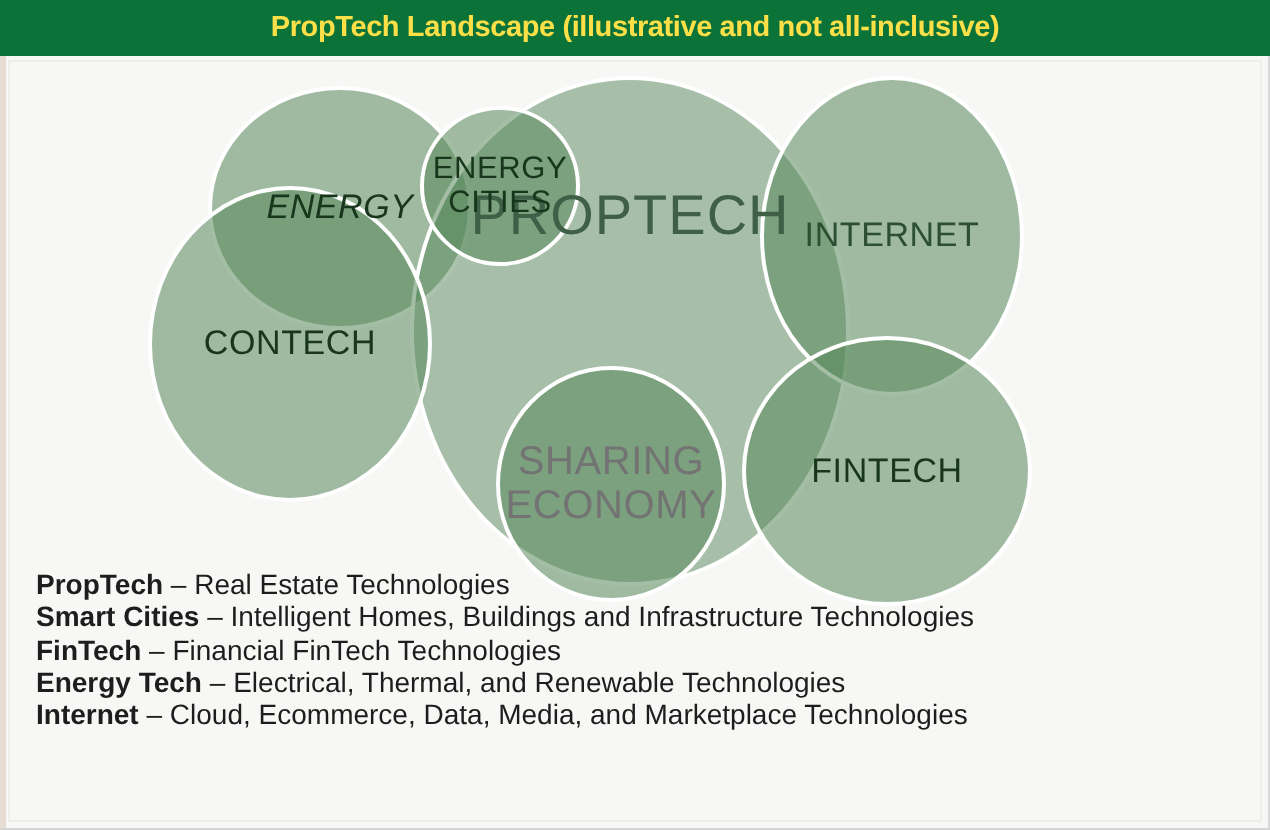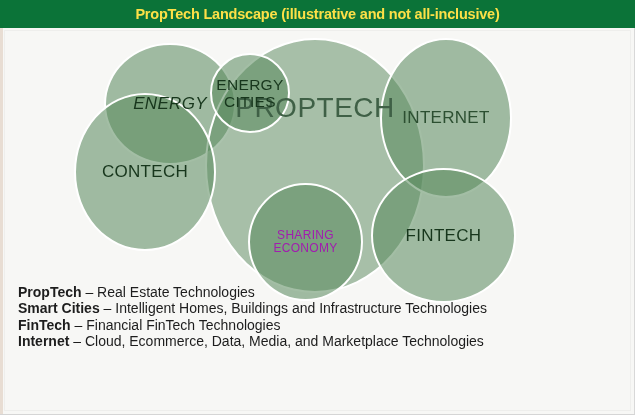--- a/index.html
+++ b/index.html
@@ -120,22 +120,22 @@
     left: 210px; top: 25px;
     width: 80px; height: 80px;
   }
   #circle-smart .clabel { font-size: 15.5px; }
 
   #circle-sharing {
     left: 248px; top: 155px;
     width: 115px; height: 118px;
   }
   #circle-sharing .clabel {
-    font-size: 12px;
-    color: #a21caf;
+    font-size: 20px;
+    color: #737373;
   }
   #circle-internet {
     left: 380px; top: 10px;
     width: 132px; height: 160px;
   }
   #circle-internet .clabel {
     font-size: 17px;
     color: #2c4f31;
   }
   #circle-fintech {
@@ -206,16 +206,17 @@
     <div class="circle" id="circle-fintech">
       <span class="clabel">FINTECH</span>
     </div>
 
   </div>
 
   <div id="legend">
       <div class="legend-row"><span class="legend-term">PropTech</span><span> – </span><span>Real Estate Technologies</span></div>
       <div class="legend-row"><span class="legend-term">Smart Cities</span><span> – </span><span>Intelligent Homes, Buildings and Infrastructure Technologies</span></div>
       <div class="legend-row"><span class="legend-term">FinTech</span><span> – </span><span>Financial FinTech Technologies</span></div>
+      <div class="legend-row"><span class="legend-term">Energy Tech</span><span> – </span><span>Electrical, Thermal, and Renewable Technologies</span></div>
       <div class="legend-row"><span class="legend-term">Internet</span><span> – </span><span>Cloud, Ecommerce, Data, Media, and Marketplace Technologies</span></div>
     </div>
 
 </div>
 
 </body></html>

